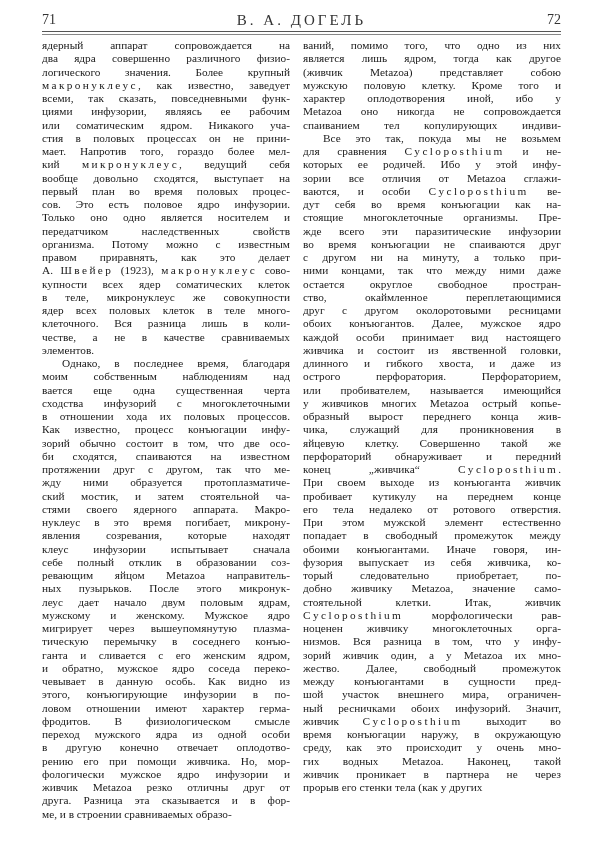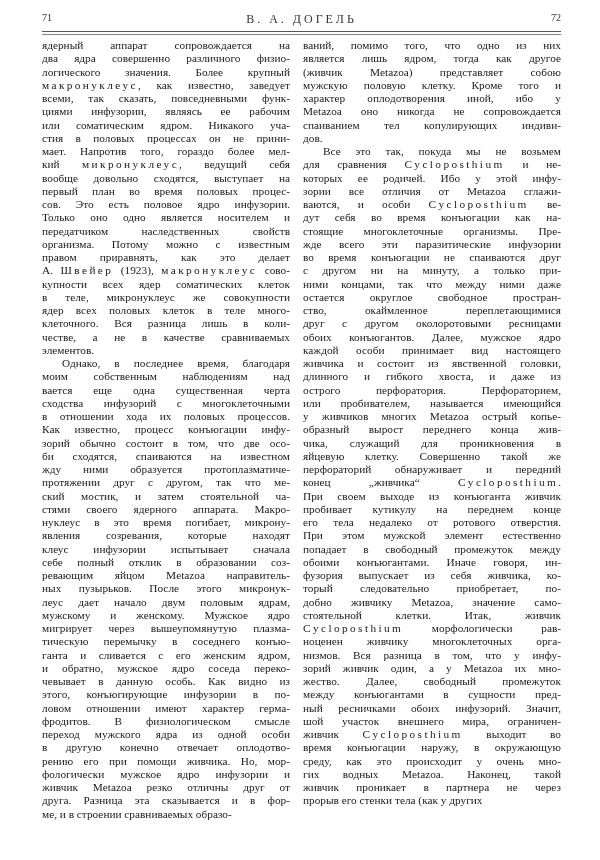--- a/index.html
+++ b/index.html
@@ -1,23 +1,23 @@
 <!DOCTYPE html>
 <html><head>
 <meta charset="utf-8">
 <style>
   html, body { margin: 0; padding: 0; background: #ffffff; }
   body { width: 600px; height: 860px; position: relative; overflow: hidden;
          font-family: "DejaVu Serif", "Liberation Serif", serif; color: #1a1a1a; }
   .header { position: absolute; left: 42px; top: 12px; width: 519px; height: 16px; }
-  .pn { position: absolute; top: 0; font-size: 10px; color: #333; font-family: "Liberation Serif", serif; }
+  .pn { position: absolute; top: 0; font-size: 14px; color: #333; font-family: "Liberation Serif", serif; }
   .pn.left { left: 0; }
   .pn.right { right: 0; }
   .running-head { position: absolute; left: 0; right: 0; top: 0; text-align: center;
-                  font-size: 12px; letter-spacing: 3px; color: #333; font-family: "Liberation Serif", serif; }
+                  font-size: 15px; letter-spacing: 3px; color: #333; font-family: "Liberation Serif", serif; }
   .rule { position: absolute; left: 42px; width: 519px; height: 0; border-top: 1px solid #555; }
   .rule.r1 { top: 31px; }
   .rule.r2 { top: 34px; border-top-color: #888; }
   .col { position: absolute; top: 39px; }
   .col.left { left: 42px; width: 248px; }
   .col.right { left: 303px; width: 258px; }
   .line { display: block; height: 13.25px; line-height: 13.25px; font-size: 11.3px;
           white-space: nowrap; text-align: justify; text-align-last: justify;
           font-family: "Liberation Serif", serif; }
   .line.last { text-align-last: left; }
@@ -61,22 +61,22 @@
     <span class="line">честве, а не в качестве сравниваемых</span>
     <span class="line last">элементов.</span>
     <span class="line indent">Однако, в последнее время, благодаря</span>
     <span class="line">моим собственным наблюдениям над</span>
     <span class="line">вается еще одна существенная черта</span>
     <span class="line">сходства инфузорий с многоклеточными</span>
     <span class="line">в отношении хода их половых процессов.</span>
     <span class="line">Как известно, процесс конъюгации инфу-</span>
     <span class="line">зорий обычно состоит в том, что две осо-</span>
     <span class="line">би сходятся, спаиваются на известном</span>
+    <span class="line">протяжении друг с другом, так что ме-</span>
     <span class="line">жду ними образуется протоплазматиче-</span>
-    <span class="line">протяжении друг с другом, так что ме-</span>
     <span class="line">ский мостик, и затем стоятельной ча-</span>
     <span class="line">стями своего ядерного аппарата. Макро-</span>
     <span class="line">нуклеус в это время погибает, микрону-</span>
     <span class="line">явления созревания, которые находят</span>
     <span class="line">клеус инфузории испытывает сначала</span>
     <span class="line">себе полный отклик в образовании соз-</span>
     <span class="line">ревающим яйцом Metazoa направитель-</span>
     <span class="line">ных пузырьков. После этого микронук-</span>
     <span class="line">леус дает начало двум половым ядрам,</span>
     <span class="line">мужскому и женскому. Мужское ядро</span>
@@ -97,21 +97,20 @@
     <span class="line last">ме, и в строении сравниваемых образо-</span>
   </div>
 <div class="col right" id="col-right">
     <span class="line">ваний, помимо того, что одно из них</span>
     <span class="line">является лишь ядром, тогда как другое</span>
     <span class="line">(живчик Metazoa) представляет собою</span>
     <span class="line">мужскую половую клетку. Кроме того и</span>
     <span class="line">характер оплодотворения иной, ибо у</span>
     <span class="line">Metazoa оно никогда не сопровождается</span>
     <span class="line">спаиванием тел копулирующих индиви-</span>
-    <span class="line last">дов.</span>
     <span class="line indent">Все это так, покуда мы не возьмем</span>
     <span class="line">для сравнения <span class="sp">Cycloposthium</span> и не-</span>
     <span class="line">которых ее родичей. Ибо у этой инфу-</span>
     <span class="line">зории все отличия от Metazoa сглажи-</span>
     <span class="line">ваются, и особи <span class="sp">Cycloposthium</span> ве-</span>
     <span class="line">дут себя во время конъюгации как на-</span>
     <span class="line">стоящие многоклеточные организмы. Пре-</span>
     <span class="line">жде всего эти паразитические инфузории</span>
     <span class="line">во время конъюгации не спаиваются друг</span>
     <span class="line">с другом ни на минуту, а только при-</span>
@@ -140,21 +139,21 @@
     <span class="line">фузория выпускает из себя живчика, ко-</span>
     <span class="line">торый следовательно приобретает, по-</span>
     <span class="line">добно живчику Metazoa, значение само-</span>
     <span class="line">стоятельной клетки. Итак, живчик</span>
     <span class="line"><span class="sp">Cycloposthium</span> морфологически рав-</span>
     <span class="line">ноценен живчику многоклеточных орга-</span>
     <span class="line">низмов. Вся разница в том, что у инфу-</span>
     <span class="line">зорий живчик один, а у Metazoa их мно-</span>
     <span class="line">жество. Далее, свободный промежуток</span>
     <span class="line">между конъюгантами в сущности пред-</span>
+    <span class="line">шой участок внешнего мира, ограничен-</span>
     <span class="line">ный ресничками обоих инфузорий. Значит,</span>
-    <span class="line">шой участок внешнего мира, ограничен-</span>
     <span class="line">живчик <span class="sp">Cycloposthium</span> выходит во</span>
     <span class="line">время конъюгации наружу, в окружающую</span>
     <span class="line">среду, как это происходит у очень мно-</span>
     <span class="line">гих водных Metazoa. Наконец, такой</span>
     <span class="line">живчик проникает в партнера не через</span>
     <span class="line last">прорыв его стенки тела (как у других</span>
   </div>
 
 </body></html>

